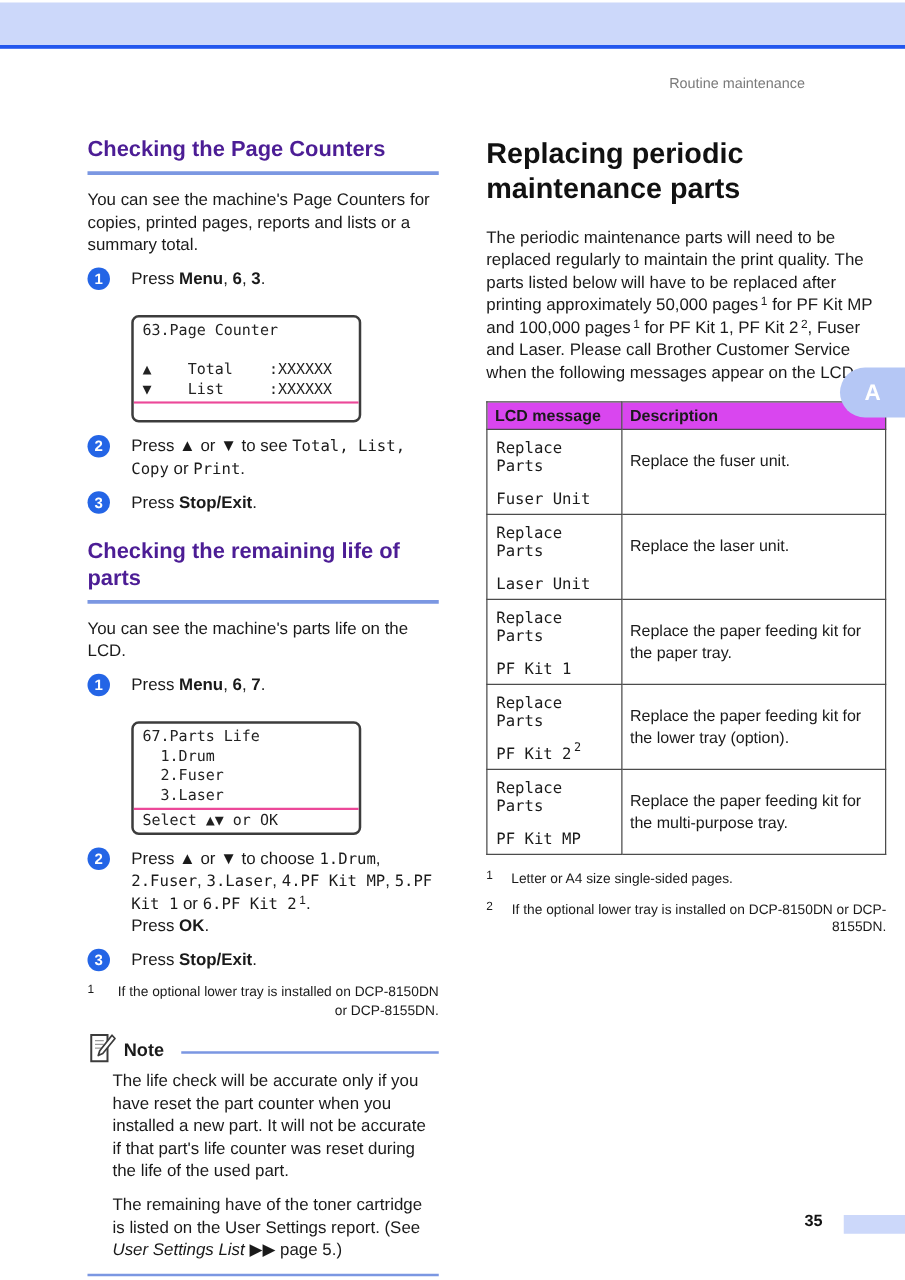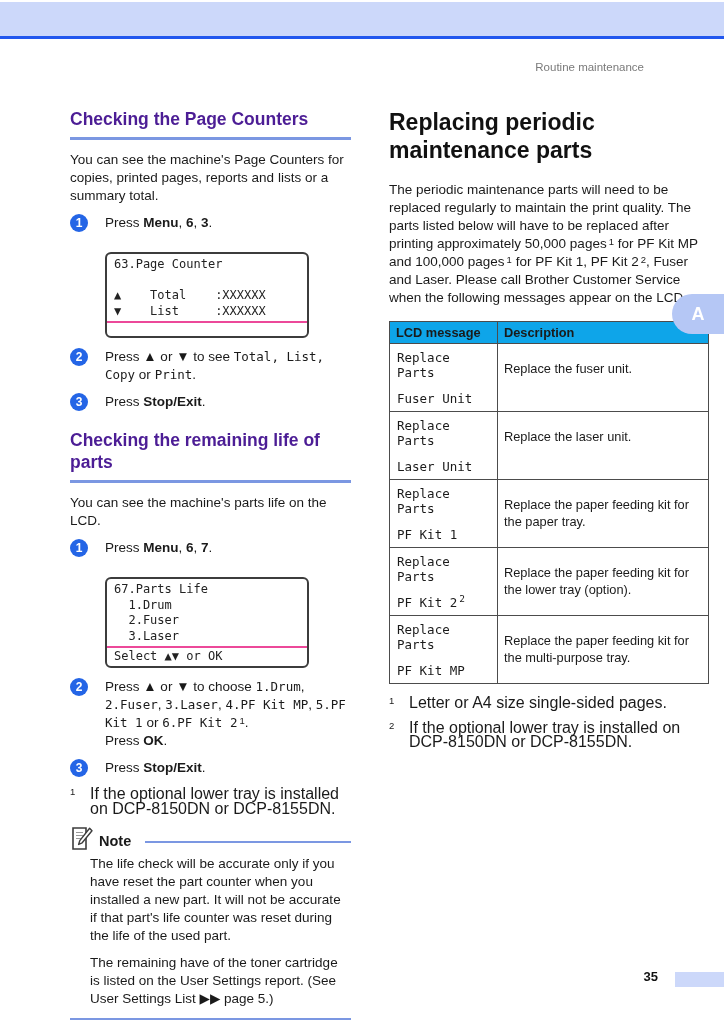--- a/index.html
+++ b/index.html
@@ -20,48 +20,48 @@
     padding-bottom:7px; border-bottom:3px solid #7b97e2; margin-bottom:11px; }
   h1.big-title { font-size:23px; font-weight:bold; color:#111; line-height:28px; margin-bottom:17px; }
 
   p.body { font-size:13.5px; line-height:18px; margin-bottom:9px; }
 
   .step { display:flex; align-items:flex-start; margin:9px 0 8px; }
   .badge { flex:none; width:18px; height:18px; border-radius:50%; background:#2465e6;
     color:#fff; font-size:12px; font-weight:bold; text-align:center; line-height:18px; margin-top:0; }
   .step-text { margin-left:17px; font-size:13.5px; line-height:18px; }
 
-  .lcd { margin:20px 0 10px 35px; width:204px; border:2px solid #3c3c3c; border-radius:6px;
+  .lcd { margin:20px 0 10px 35px; width:184px; border:2px solid #3c3c3c; border-radius:6px;
     font-family:"DejaVu Sans Mono", monospace; font-size:12px; color:#222; background:#fff; }
   .lcd-main { padding:3px 7px 2px; }
   .lcd-line { white-space:pre; line-height:15.5px; min-height:15.5px; }
   .lcd-status { border-top:2px solid #ec4899; padding:1px 7px 2px; min-height:15px;
     white-space:pre; line-height:15px; border-radius:0 0 4px 4px; }
 
   .seg-b { font-weight:bold; }
   .seg-m { font-family:"DejaVu Sans Mono", monospace; font-size:12.5px; }
-  .seg-i { }
+  .seg-i { font-style:italic; }
   .seg-s { font-size:9.5px; vertical-align:top; position:relative; top:-2px; margin-left:2px; }
 
   .footnote { display:flex; margin:10px 0 6px; }
   .fn-marker { flex:none; width:20px; font-size:9.5px; position:relative; top:-1px; }
-  .fn-text { font-size:16px; line-height:14.5px; }
+  .fn-text { font-size:11px; line-height:14.5px;text-align:right; }
 
   .note { margin-top:10px; }
   .note-head { display:flex; align-items:center; margin-bottom:0; }
   .note-icon { flex:none; margin-right:6px; }
   .note-title { font-size:14.5px; font-weight:bold; }
   .note-rule { flex:1; border-top:2px solid #7b97e2; margin-left:14px; margin-top:2px; }
   .note-body { margin-left:20px; }
   .note-body p { font-size:13.5px; line-height:18px; margin-bottom:9px; }
   .note-endrule { border-top:2px solid #7b97e2; margin-top:10px; }
 
   table.lcd-table { width:100%; border-collapse:collapse; table-layout:fixed; margin-top:14px; }
   table.lcd-table th, table.lcd-table td { border:1px solid #4c4c4c; vertical-align:top; text-align:left; }
-  table.lcd-table th { background:#0ea5e9; font-size:12.8px; font-weight:bold; padding:3px 6px;margin-top:16px; }
+  table.lcd-table th { background:#d946ef; font-size:12.8px; font-weight:bold; padding:3px 6px;margin-top:16px; }
   td.cell-lcd { font-family:"DejaVu Sans Mono", monospace; font-size:12px; padding:6px 4px 5px 7px; }
   td.cell-lcd .lcd-l { margin-bottom:11px; }
   td.cell-lcd .lcd-l:last-child { margin-bottom:0; }
   td.cell-desc { font-size:12.8px; line-height:16.5px; padding:17px 6px 5px; }
 
   .side-tab { position:absolute; top:294px; right:0; width:52px; height:40px;
     background:#b5c7f5; border-radius:20px 0 0 20px; color:#fff; font-weight:bold;
     font-size:18px; display:flex; align-items:center; justify-content:center; }
 
   .page-num { position:absolute; top:969px; right:66px; font-size:13px; font-weight:bold; color:#111; }

